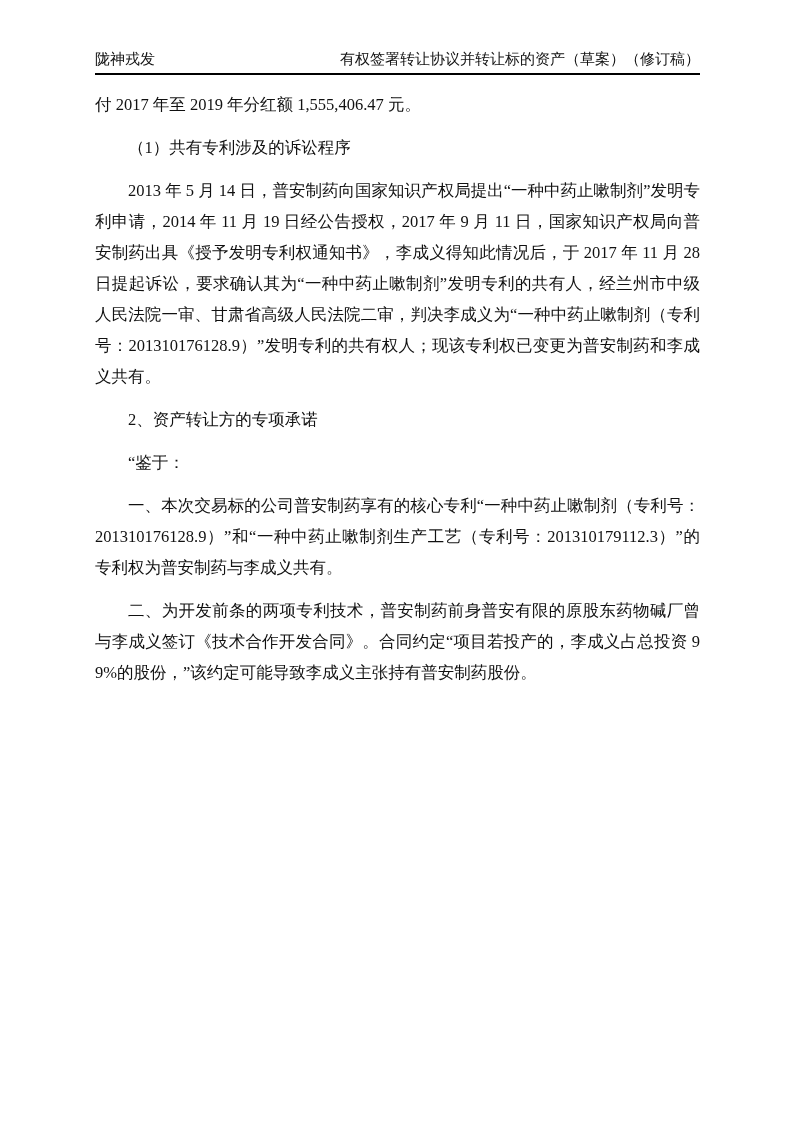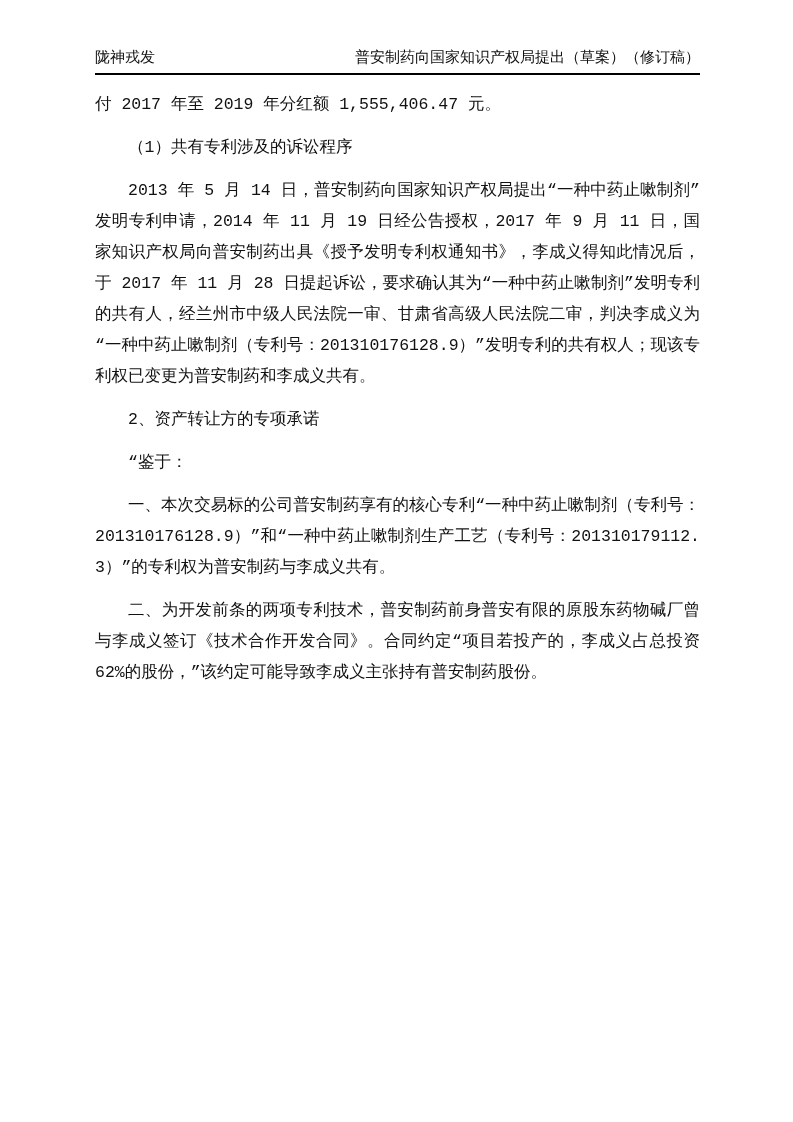--- a/index.html
+++ b/index.html
@@ -5,21 +5,21 @@
   html, body {
     margin: 0;
     padding: 0;
     background: #ffffff;
   }
   .page {
     position: relative;
     width: 793px;
     height: 832px;
     background: #ffffff;
-    font-family: Liberation Mono, monospace;
+    font-family: Liberation Serif, serif;
     color: #111111;
     overflow: hidden;
   }
   .header {
     position: absolute;
     left: 95px;
     right: 93px;
     top: 50px;
     display: flex;
     justify-content: space-between;
@@ -59,30 +59,30 @@
     margin-top: 45px;
   }
 </style>
 </head>
 <body>
 
 <div class="page">
 
   <div class="header">
     <span>陇神戎发</span>
-    <span>普安制药向国家知识产权局提出（草案）（修订稿）</span>
+    <span>有权签署转让协议并转让标的资产（草案）（修订稿）</span>
   </div>
 
   <div class="doc-body">
     <p class="para no-indent">付 2017 年至 2019 年分红额 1,555,406.47 元。</p>
     <p class="para">（1）共有专利涉及的诉讼程序</p>
     <p class="para">2013 年 5 月 14 日，普安制药向国家知识产权局提出“一种中药止嗽制剂”发明专利申请，2014 年 11 月 19 日经公告授权，2017 年 9 月 11 日，国家知识产权局向普安制药出具《授予发明专利权通知书》，李成义得知此情况后，于 2017 年 11 月 28 日提起诉讼，要求确认其为“一种中药止嗽制剂”发明专利的共有人，经兰州市中级人民法院一审、甘肃省高级人民法院二审，判决李成义为“一种中药止嗽制剂（专利号：201310176128.9）”发明专利的共有权人；现该专利权已变更为普安制药和李成义共有。</p>
     <p class="para">2、资产转让方的专项承诺</p>
     <p class="para">“鉴于：</p>
     <p class="para">一、本次交易标的公司普安制药享有的核心专利“一种中药止嗽制剂（专利号：201310176128.9）”和“一种中药止嗽制剂生产工艺（专利号：201310179112.3）”的专利权为普安制药与李成义共有。</p>
-    <p class="para">二、为开发前条的两项专利技术，普安制药前身普安有限的原股东药物碱厂曾与李成义签订《技术合作开发合同》。合同约定“项目若投产的，李成义占总投资 62%的股份，”该约定可能导致李成义主张持有普安制药股份。</p>
+    <p class="para">二、为开发前条的两项专利技术，普安制药前身普安有限的原股东药物碱厂曾与李成义签订《技术合作开发合同》。合同约定“项目若投产的，李成义占总投资 99%的股份，”该约定可能导致李成义主张持有普安制药股份。</p>
   </div>
 
   <div class="footer">
     <span>82</span>
   </div>
 
 </div>
 
 </body></html>

